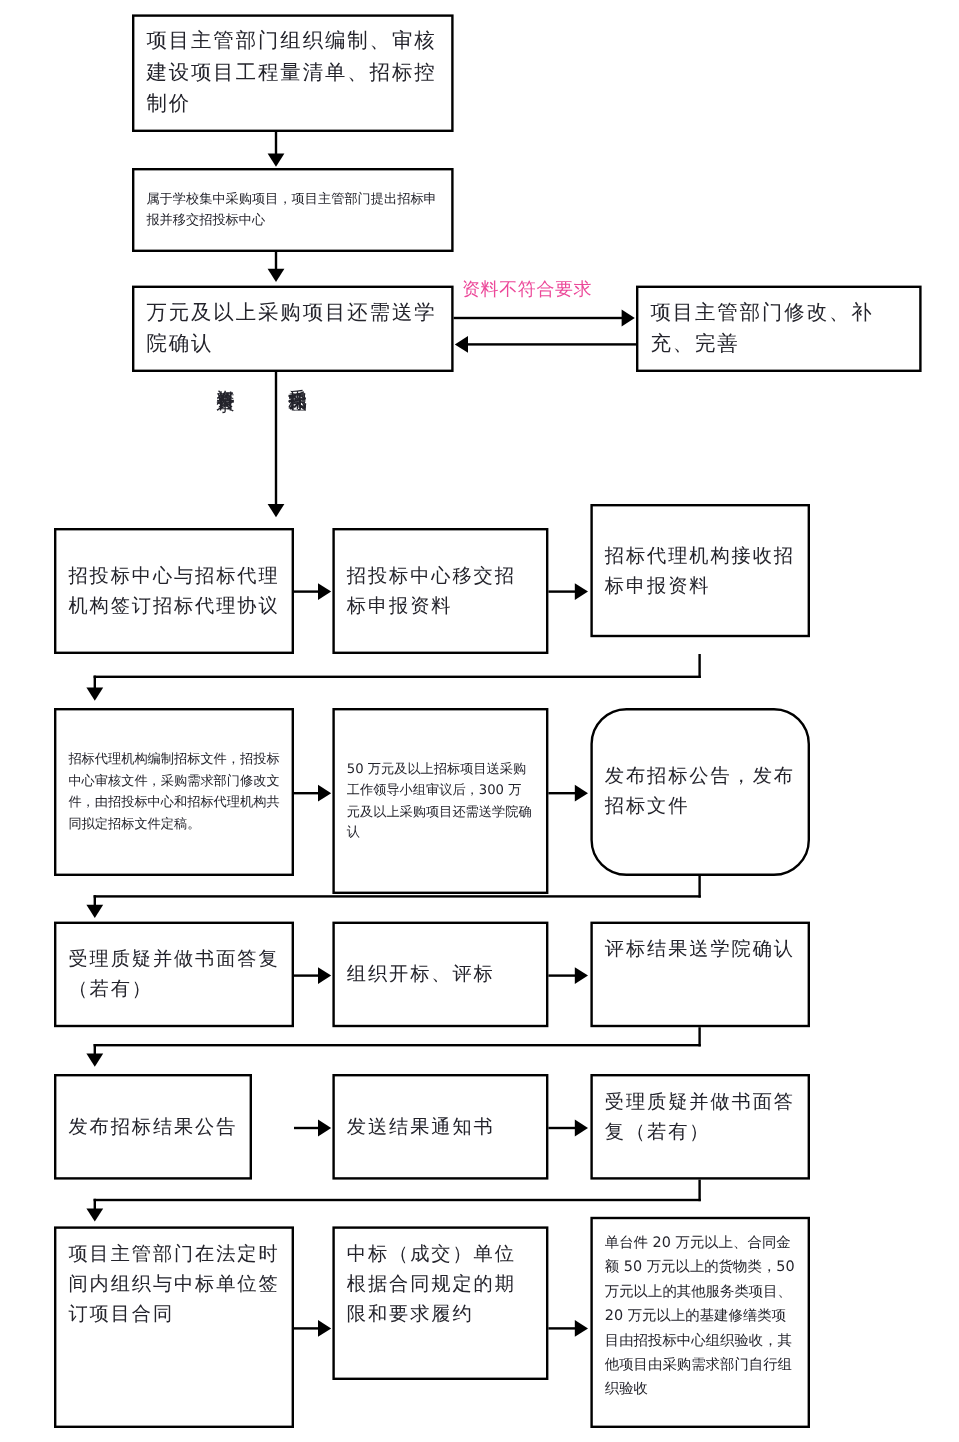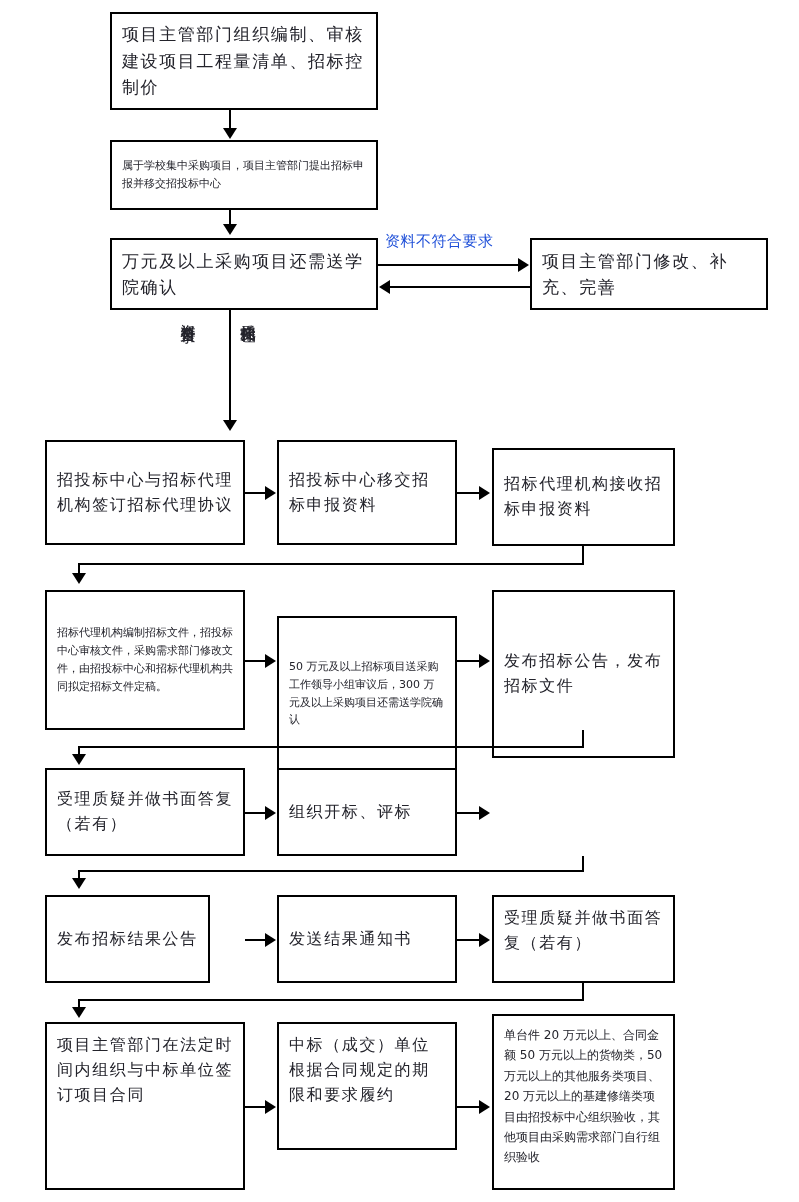--- a/index.html
+++ b/index.html
@@ -56,21 +56,21 @@
     border-left:11px solid #000000;
   }
   .arw.left{
     border-top:7px solid transparent;
     border-bottom:7px solid transparent;
     border-right:11px solid #000000;
   }
   .edge-label{
     position:absolute;
     font-size:15px;
-    color:#1d4ed8;
+    color:#ec4899;
     white-space:nowrap;
     letter-spacing:0.5px;
   }
   .vlabel{
     position:absolute;
     font-size:15px;
     color:#23232b;
     writing-mode:vertical-rl;
     text-orientation:upright;
     letter-spacing:1px;
@@ -118,44 +118,44 @@
   <div class="vlabel" style="left:240px;top:312px;">委托招标代理</div>
 
   <div class="box mid wide-letter" style="left:45px;top:440px;width:200px;height:105px;">
     <span class="txt">招投标中心与招标代理机构签订招标代理协议</span>
   </div>
 
   <div class="box mid wide-letter" style="left:277px;top:440px;width:180px;height:105px;">
     <span class="txt">招投标中心移交招标申报资料</span>
   </div>
 
-  <div class="box mid wide-letter" style="left:492px;top:448px;width:183px;height:98px;">
+  <div class="box mid wide-letter" style="left:492px;top:420px;width:183px;height:111px;">
     <span class="txt">招标代理机构接收招标申报资料</span>
   </div>
 
   <div class="ln hl" style="left:245px;top:492px;width:22px;height:2px;"></div>
   <div class="arw right" style="left:265px;top:486px;"></div>
 
   <div class="ln hl" style="left:457px;top:492px;width:24px;height:2px;"></div>
   <div class="arw right" style="left:479px;top:486px;"></div>
 
   <div class="ln vl" style="left:582px;top:545px;width:2px;height:20px;"></div>
   <div class="ln hl" style="left:78px;top:563px;width:506px;height:2px;"></div>
   <div class="ln vl" style="left:78px;top:563px;width:2px;height:16px;"></div>
   <div class="arw down" style="left:72px;top:573px;"></div>
 
   <div class="box small" style="left:45px;top:590px;width:200px;height:140px;">
     <span class="txt">招标代理机构编制招标文件，招投标中心审核文件，采购需求部门修改文件，由招投标中心和招标代理机构共同拟定招标文件定稿。</span>
   </div>
 
-  <div class="box small" style="left:277px;top:616px;width:180px;height:155px;">
+  <div class="box small" style="left:277px;top:590px;width:180px;height:155px;">
     <span class="txt">50 万元及以上招标项目送采购工作领导小组审议后，300 万元及以上采购项目还需送学院确认</span>
   </div>
 
-  <div class="box mid wide-letter" style="left:492px;top:590px;width:183px;height:168px;">
+  <div class="box mid wide-letter" style="left:492px;top:590px;width:183px;height:140px;border-radius:30px;">
     <span class="txt">发布招标公告，发布招标文件</span>
   </div>
 
   <div class="ln hl" style="left:245px;top:660px;width:22px;height:2px;"></div>
   <div class="arw right" style="left:265px;top:654px;"></div>
 
   <div class="ln hl" style="left:457px;top:660px;width:24px;height:2px;"></div>
   <div class="arw right" style="left:479px;top:654px;"></div>
 
   <div class="ln vl" style="left:582px;top:730px;width:2px;height:18px;"></div>
@@ -164,20 +164,23 @@
   <div class="arw down" style="left:72px;top:754px;"></div>
 
   <div class="box mid wide-letter" style="left:45px;top:768px;width:200px;height:88px;">
     <span class="txt">受理质疑并做书面答复（若有）</span>
   </div>
 
   <div class="box mid wide-letter" style="left:277px;top:768px;width:180px;height:88px;">
     <span class="txt">组织开标、评标</span>
   </div>
 
+  <div class="box mid topalign wide-letter" style="left:492px;top:768px;width:183px;height:88px;">
+    <span class="txt">评标结果送学院确认</span>
+  </div>
 
   <div class="ln hl" style="left:245px;top:812px;width:22px;height:2px;"></div>
   <div class="arw right" style="left:265px;top:806px;"></div>
 
   <div class="ln hl" style="left:457px;top:812px;width:24px;height:2px;"></div>
   <div class="arw right" style="left:479px;top:806px;"></div>
 
   <div class="ln vl" style="left:582px;top:856px;width:2px;height:16px;"></div>
   <div class="ln hl" style="left:78px;top:870px;width:506px;height:2px;"></div>
   <div class="ln vl" style="left:78px;top:870px;width:2px;height:14px;"></div>

